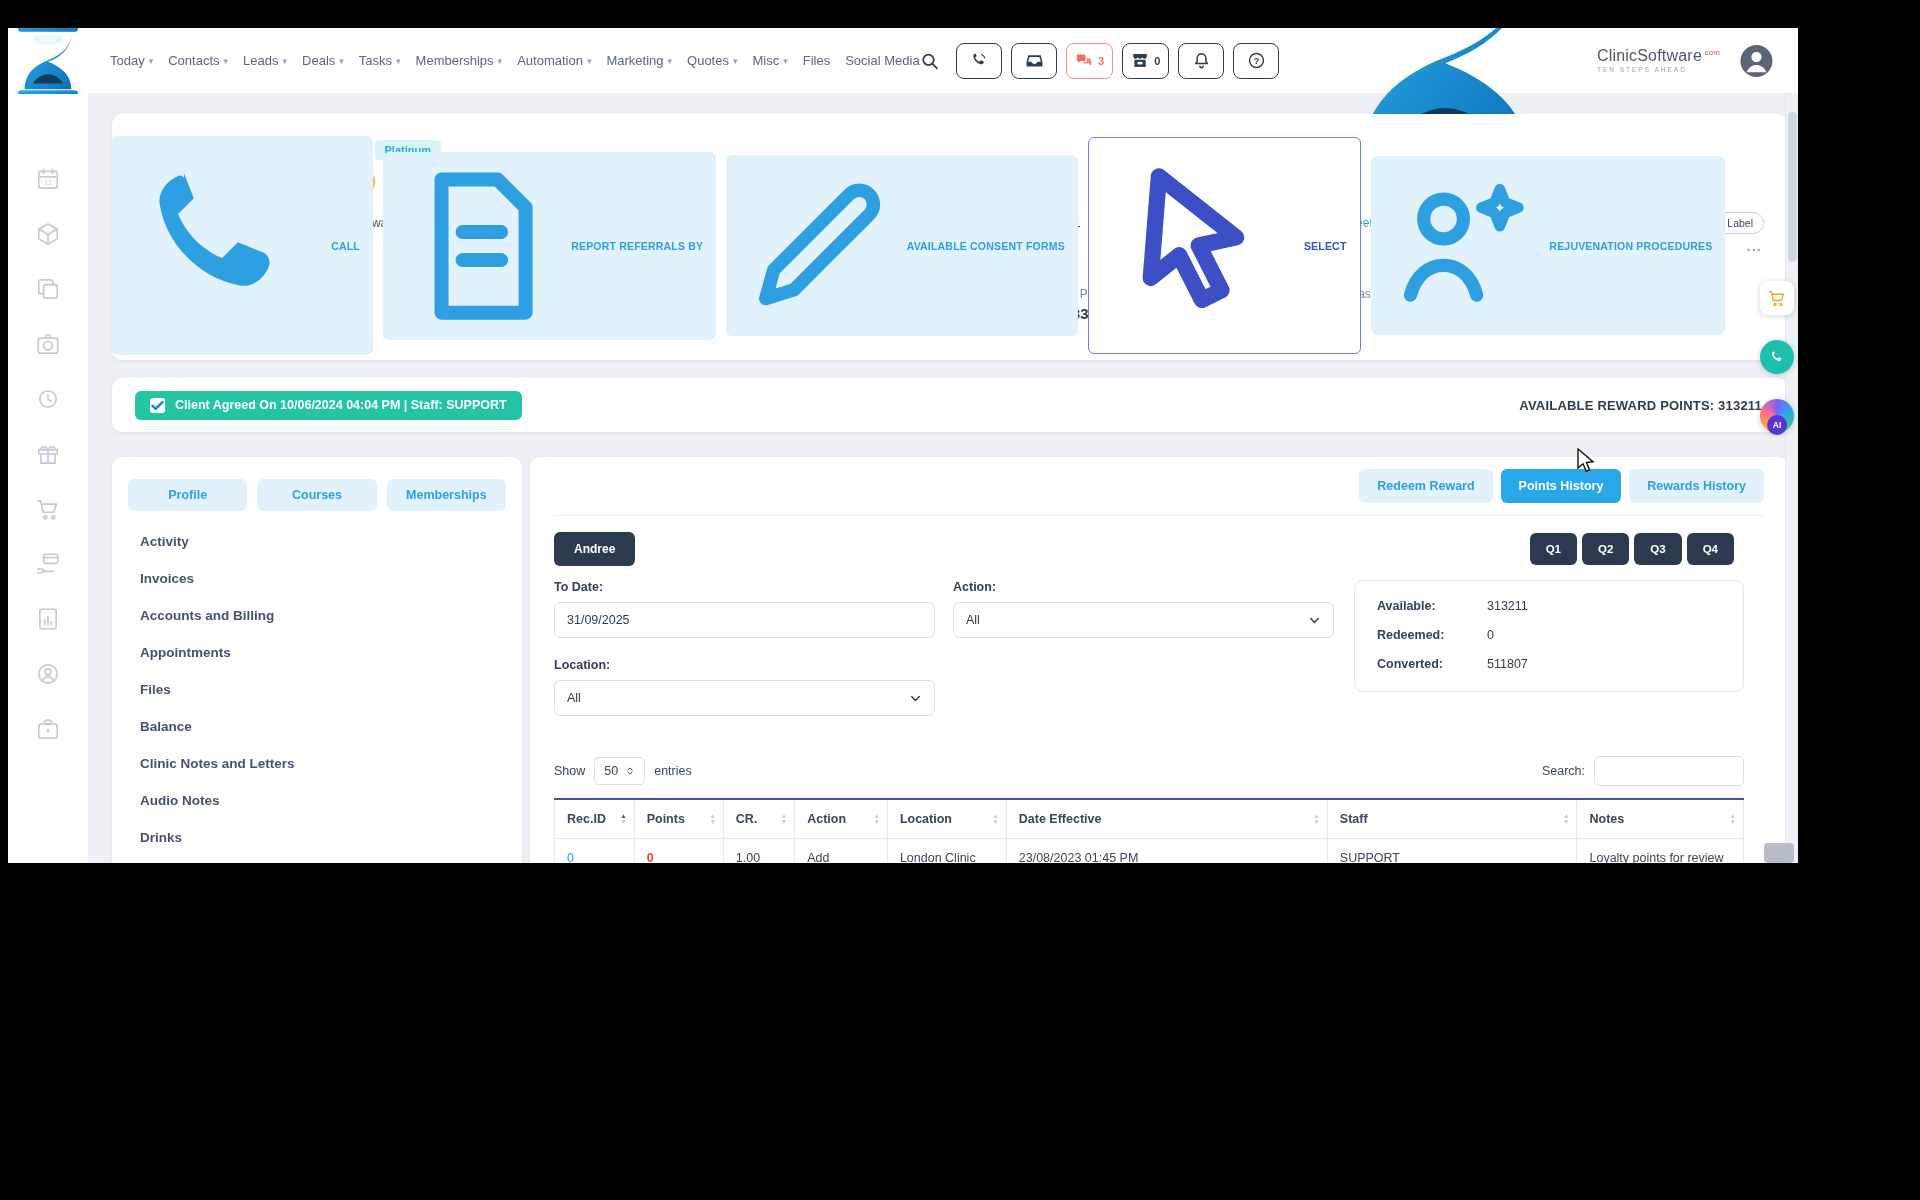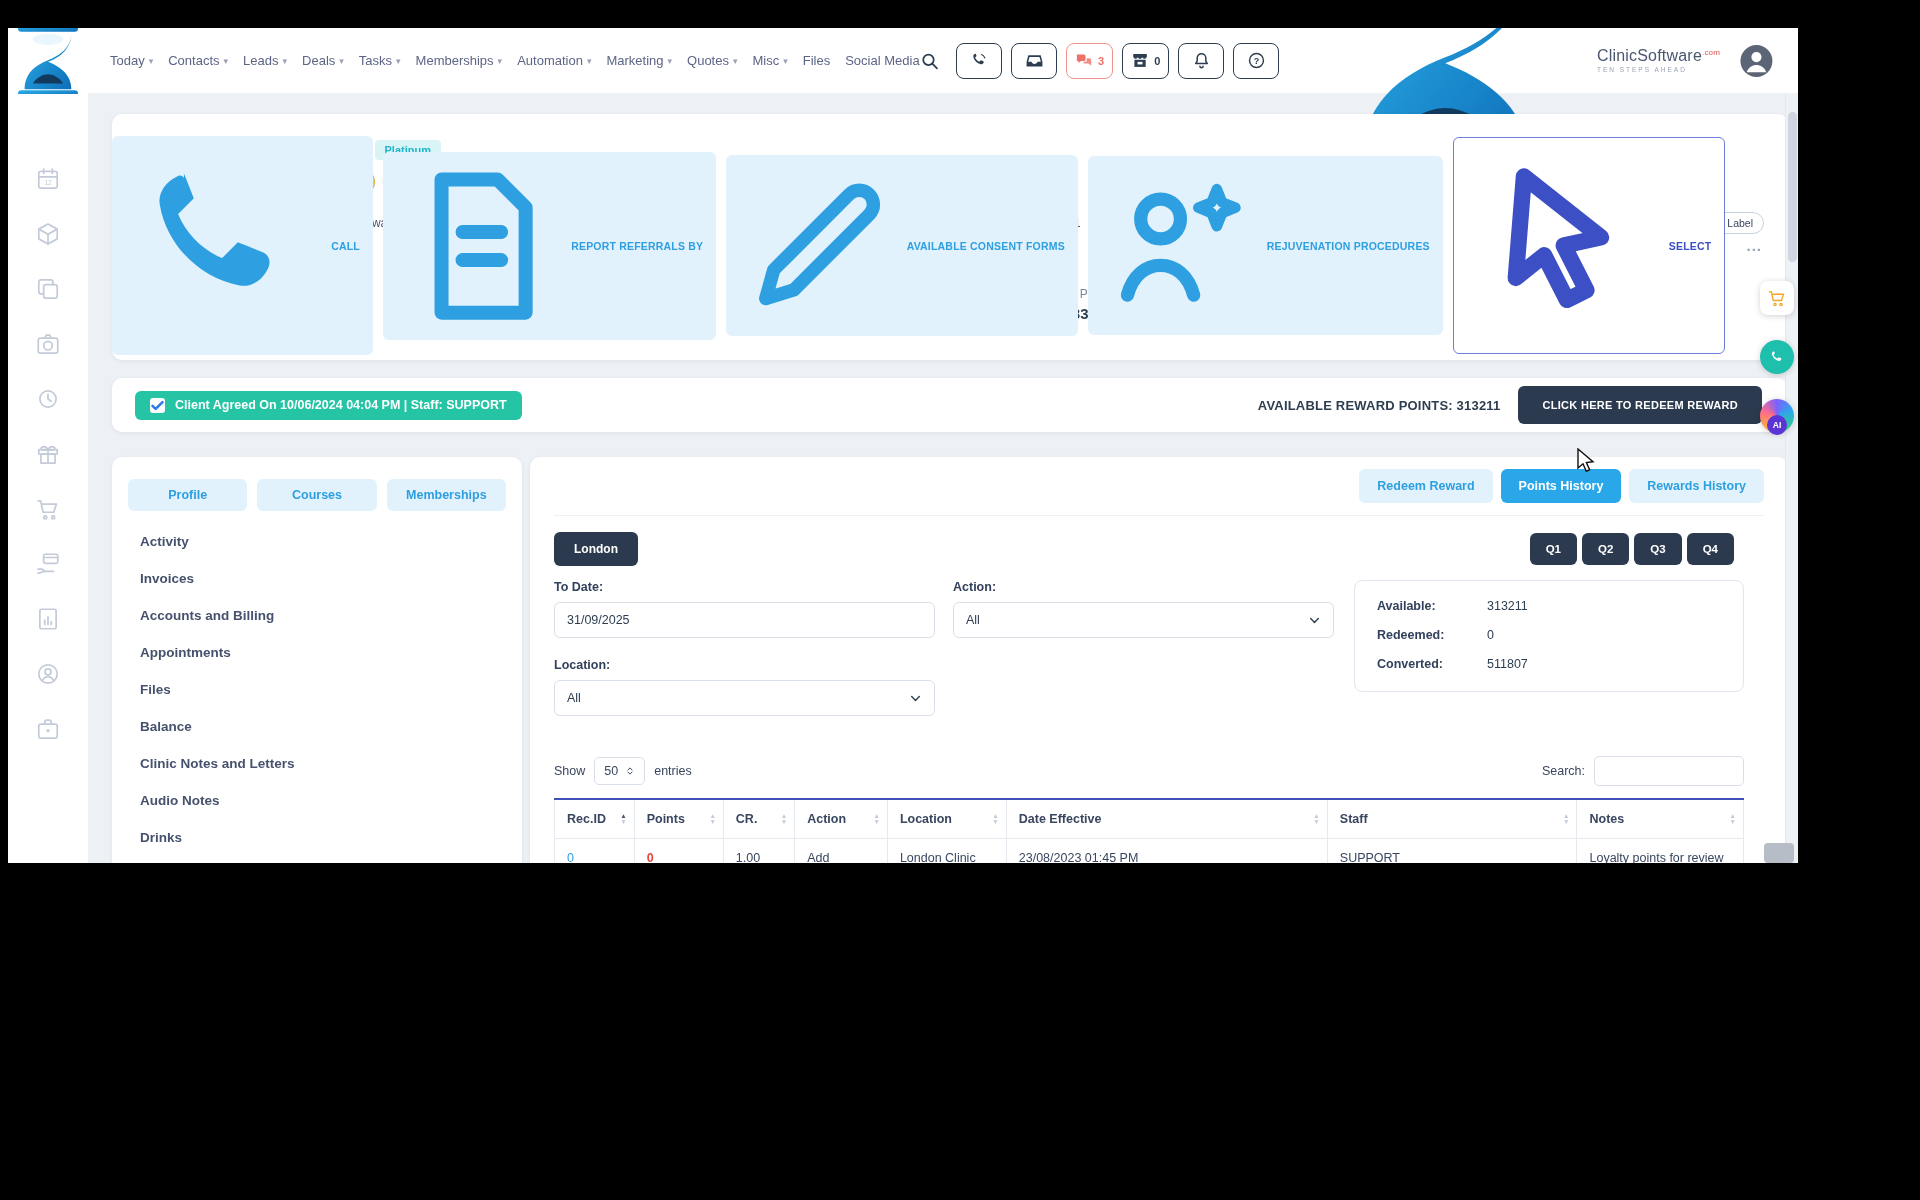--- a/index.html
+++ b/index.html
@@ -688,38 +688,38 @@
 
             <span class="action-btn primary">
               <span>
                 <svg viewBox="0 0 24 24" fill="none" stroke="currentColor" stroke-width="1.6" stroke-linecap="round" stroke-linejoin="round" style="width:100%;height:100%">
                   <path d="M4 20l1.2-4.3L16.5 4.4a2.1 2.1 0 0 1 3 3L8.2 18.7z" stroke-width="2"></path>
                 </svg>
               </span>
               <span>AVAILABLE CONSENT FORMS</span>
             </span>
 
+            <span class="action-btn outline">
+              <span>
+                <svg viewBox="0 0 24 24" fill="none" stroke="currentColor" stroke-width="1.6" stroke-linecap="round" stroke-linejoin="round" style="width:100%;height:100%">
+                  <path d="M7 3.5l9.5 7.5-4.6 1 2.8 5.5-2.4 1.2-2.8-5.5L6 16z" stroke-width="2"></path>
+                </svg>
+              </span>
+              <span>SELECT</span>
+            </span>
+
             <span class="action-btn primary">
               <span>
                 <svg viewBox="0 0 24 24" fill="none" stroke="currentColor" stroke-width="1.6" stroke-linecap="round" stroke-linejoin="round" style="width:100%;height:100%">
                   <circle cx="9" cy="8" r="3" stroke-width="2"></circle>
                   <path d="M4 19.5c.8-3 2.8-4.5 5-4.5s4.2 1.5 5 4.5" stroke-width="2"></path>
                   <path d="M17.5 3.5l.8 2 2 .8-2 .8-.8 2-.8-2-2-.8 2-.8z" stroke-width="1.6"></path>
                 </svg>
               </span>
               <span>REJUVENATION PROCEDURES</span>
-            </span>
-
-            <span class="action-btn outline">
-              <span>
-                <svg viewBox="0 0 24 24" fill="none" stroke="currentColor" stroke-width="1.6" stroke-linecap="round" stroke-linejoin="round" style="width:100%;height:100%">
-                  <path d="M7 3.5l9.5 7.5-4.6 1 2.8 5.5-2.4 1.2-2.8-5.5L6 16z" stroke-width="2"></path>
-                </svg>
-              </span>
-              <span>SELECT</span>
             </span>
 
             <span class="action-btn ghost">
               <span></span>
               <span>...</span>
             </span>
           </div>
         <div class="stats-row">
 
             <div class="stat">
@@ -816,21 +816,20 @@
         <span class="agreed-chip">
           <span class="agreed-check">
               <svg viewBox="0 0 24 24" fill="none" stroke="currentColor" stroke-width="1.6" stroke-linecap="round" stroke-linejoin="round" style="width:100%;height:100%">
                 <path d="M4 12.5l5 5L20 6.5" stroke-width="4"></path>
               </svg>
             </span>
           <span>Client Agreed On 10/06/2024 04:04 PM | Staff: SUPPORT</span>
         </span>
         <span class="reward-right">
           <span class="reward-points">AVAILABLE REWARD POINTS: 313211</span>
-          <span class="redeem-btn">CLICK HERE TO REDEEM REWARD</span>
         </span>
       </section>
 
       <div class="bottom-row">
         <section class="card left-card">
           <div class="profile-tabs">
 
               <span class="ptab">Profile</span>
 
               <span class="ptab">Courses</span>
@@ -865,21 +864,21 @@
           <div class="panel-tabs">
 
               <span class="panel-tab">Redeem Reward</span>
 
               <span class="panel-tab active">Points History</span>
 
               <span class="panel-tab">Rewards History</span>
             </div>
 
           <div class="toolbar">
-            <span class="search-btn">London</span>
+            <span class="search-btn">Andree</span>
             <span class="qgroup">
 
                 <span class="q-btn">Q1</span>
 
                 <span class="q-btn">Q2</span>
 
                 <span class="q-btn">Q3</span>
 
                 <span class="q-btn">Q4</span>
               </span>

